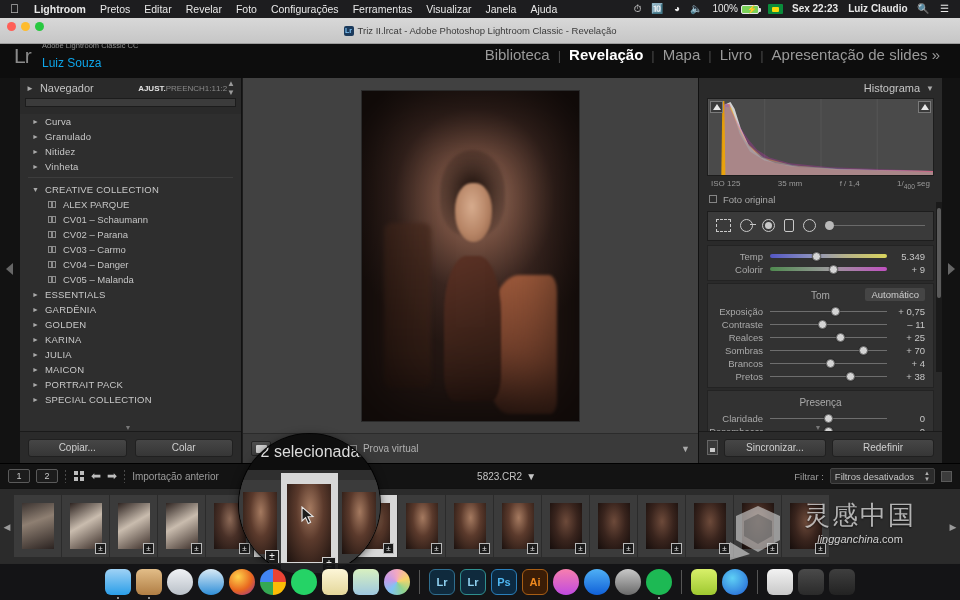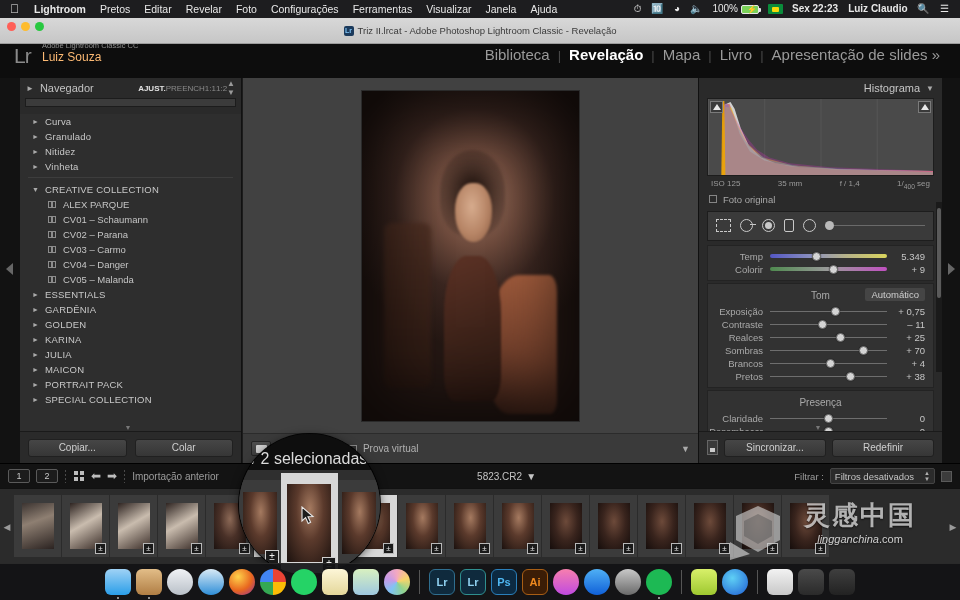--- a/index.html
+++ b/index.html
@@ -61,21 +61,21 @@
     position: absolute; top: 36px; left: 0; width: 960px; height: 42px;
     background: #0d0d0d; z-index: 30;
   }
   .lrlogo {
     position: absolute; left: 14px; top: 8px;
     color: #8a8a8a; font-size: 21px; font-weight: 300; letter-spacing: -1px;
     font-family: "Liberation Sans", sans-serif;
   }
   .lrid { position: absolute; left: 42px; top: 6px; line-height: 1.15; }
   .lrid .small { color: #8f8f8f; font-size: 7.5px; }
-  .lrid .name { color: #fdba74; font-size: 12px; }
+  .lrid .name { color: #0ea5e9; font-size: 12px; margin-top: 6px; }
   .modules {
     position: absolute; right: 12px; top: 10px;
     display: flex; align-items: baseline; color: #9a9a9a; font-size: 15px;
   }
   .modules .mod { padding: 0 8px; cursor: pointer; }
   .modules .mod.active { color: #fff; font-weight: bold; }
   .modules .sep { color: #4a4a4a; font-size: 13px; }
   .top-caret {
     position:absolute; left:478px; top:66px; width:0;height:0;
     border-left:5px solid transparent;border-right:5px solid transparent;
@@ -358,37 +358,37 @@
   .im-e { background: radial-gradient(ellipse at 50% 40%, #6d4a3a 0%, #39241d 50%, #150d0b 100%); }
 
   
   .loupe {
     position:absolute; left:239px; top:434px; width:141px; height:141px;
     border-radius:50%; overflow:hidden; z-index:25;
     box-shadow: 0 0 0 1px rgba(0,0,0,.9), 0 2px 10px rgba(0,0,0,.6);
     background:#111;
   }
   .loupe .ltop { position:absolute; left:0; top:0; width:141px; height:36px; background:#0e0e0e;
-    color:#dcdcdc; font-size:16px; display:flex; align-items:flex-end; justify-content:center; padding-bottom:2px;}
+    color:#dcdcdc; font-size:16px; display:flex; align-items:flex-end; justify-content:center; padding-bottom:9px;}
   .loupe .lbody { position:absolute; left:0; top:36px; width:141px; height:105px; background:#2f2f2f;
     display:flex; align-items:center; }
   .loupe .ltile { width:46px; height:86px; background:#3b3b3b; display:flex;align-items:center;justify-content:center; position:relative;}
   .loupe .ltile.sel { background:#d8d8d8; width:62px; height:100px;}
   .loupe .ltile .img { width:34px;height:62px; position:relative; overflow:hidden;}
   .loupe .ltile.sel .img { width:44px; height:78px;}
   .loupe .lbadge { position:absolute; right:2px; bottom:2px; width:14px;height:14px;
     background:#1a1a1a;border:1px solid #cfcfcf;color:#eee;font-size:10px;line-height:12px;text-align:center;}
   .cursor-arrow { position:absolute; left:62px; top:72px; z-index:26; }
 
   
   .watermark {
     position:absolute; right:44px; top:498px; z-index:20; opacity:.85;
     display:flex; flex-direction:column; align-items:center; pointer-events:none;
   }
-  .wm-glyphs { color:#d8d8d8; font-size:26px; letter-spacing:2px; font-weight:bold;
+  .wm-glyphs { color:#d8d8d8; font-size:26px; letter-spacing:2px; font-weight:normal;
     text-shadow:0 1px 2px rgba(0,0,0,.8); opacity:.92; }
   .wm-text { color:#eaeaea; font-size:13px; font-style:italic; margin-top:-2px;
     text-shadow:0 1px 2px rgba(0,0,0,.8); }
   .wm-text span { font-style:normal; font-size:11px; }
   .wm-logo { position:absolute; left:-76px; top:4px; }
 
   
   .dock {
     position:absolute; left:0; bottom:0; width:960px; height:37px;
     background:rgba(20,20,22,.92); display:flex; align-items:center; justify-content:center;

